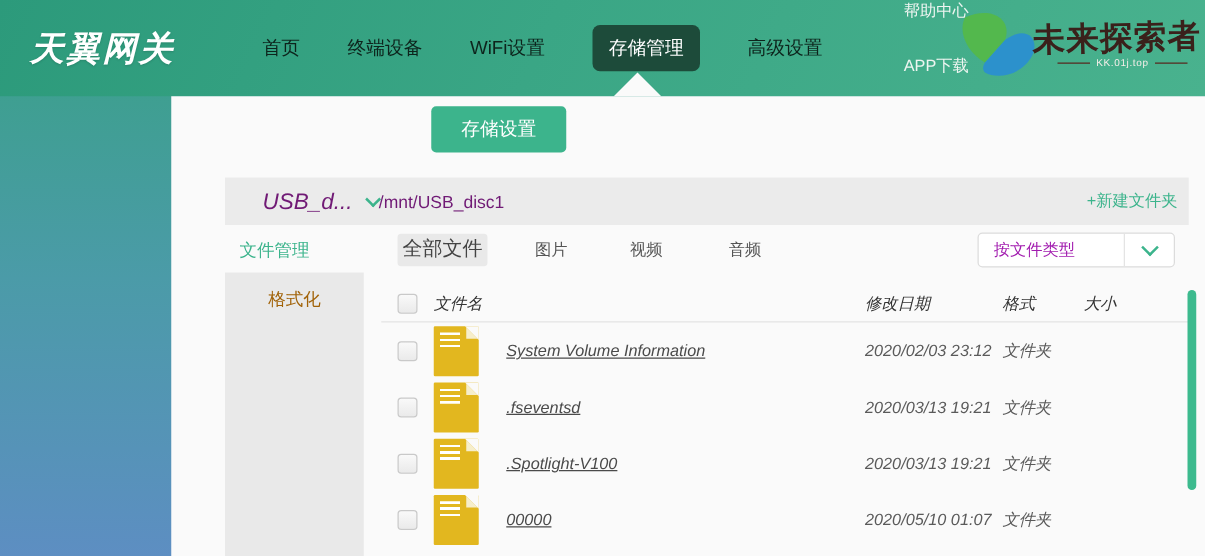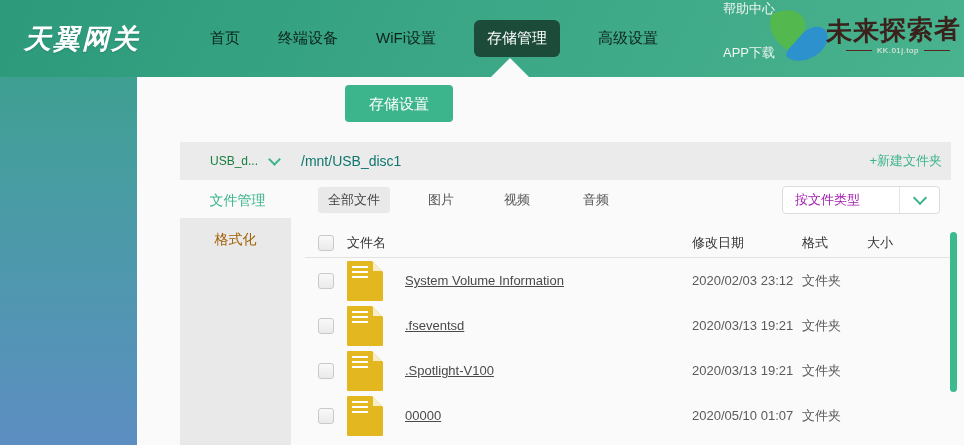--- a/index.html
+++ b/index.html
@@ -55,57 +55,57 @@
   }
   .tab-active {
     position:absolute; left:208px; top:8px; width:108px; height:37px; line-height:37px;
     text-align:center; font-size:15px; color:#fff;
     background:var(--color-accent,#3cb48c); border-radius:4px; cursor:pointer;
   }
   .usb-bar {
     position:absolute; left:43px; top:65px; width:771px; height:38px;
     background:#ebebeb; display:flex; align-items:center; padding:0 9px 0 30px;
   }
-  .usb-device { font-size:12px; color:#15803d; cursor:pointer; }
+  .usb-device { font-size:18px; color:#701a75; cursor:pointer;font-style:italic; }
   .chev {
     display:inline-block; width:9px; height:9px;
     border-right:2px solid var(--color-accent,#3cb48c);
     border-bottom:2px solid var(--color-accent,#3cb48c);
     transform:rotate(45deg); margin:-4px 0 0 12px;
   }
-  .usb-path { font-size:14px; color:#0f766e; margin-left:22px; }
+  .usb-path { font-size:14px; color:#701a75; }
   .new-folder { margin-left:auto; font-size:13px; color:var(--color-accent,#3cb48c); cursor:pointer; }
   .sidebar-item-active {
-    position:absolute; left:45px; top:106px; width:111px; height:35px; line-height:35px;
+    position:absolute; left:27px; top:106px; width:111px; height:35px; line-height:35px;
     text-align:center; font-size:14px; color:var(--color-accent,#3cb48c); cursor:pointer;
   }
   .sidebar-gray { position:absolute; left:43px; top:141px; width:111px; height:227px; background:#e9e9e9; }
   .sidebar-item {
     height:42px; line-height:42px; text-align:center; font-size:14px; color:#a16207; cursor:pointer;
   }
   .filter-row { position:absolute; left:181px; top:110px; height:26px; display:flex; align-items:center; }
   .filter-pill {
     width:72px; height:26px; line-height:26px; text-align:center;
-    background:#e9e9e9; border-radius:3px; font-size:13px; color:#444; cursor:pointer;
+    background:#e9e9e9; border-radius:3px; font-size:16px; color:#444; cursor:pointer;
   }
   .filter-item { font-size:13px; color:#555; cursor:pointer; }
   .fi-1 { margin-left:38px; } .fi-2 { margin-left:50px; } .fi-3 { margin-left:53px; }
   .type-select {
     position:absolute; left:645px; top:109px; width:158px; height:28px;
     background:#fff; border:1px solid #dcdcdc; border-radius:4px;
     display:flex; align-items:center; cursor:pointer;
   }
   .type-label { flex:1; padding-left:12px; font-size:13px; color:#a21caf; }
   .type-chevbox { width:40px; height:100%; border-left:1px solid #e4e4e4; display:flex; align-items:center; justify-content:center; }
   .type-chevbox .chev { width:10px; height:10px; margin:-4px 0 0 0; }
   
   .table { position:absolute; left:168px; top:151px; width:646px; }
   .thead, .trow {
     display:grid; grid-template-columns:29px 58px 287px 110px 65px 1fr;
-    align-items:center; padding-left:13px;
+    align-items:center; padding-left:13px;font-style:italic;
   }
   .thead { height:30px; border-bottom:1px solid #e3e3e3; font-size:13px; color:#333; }
   .th-name { grid-column:2 / 4; }
   .trow { height:45px; }
   .checkbox {
     width:16px; height:16px; border:1px solid #c9c9c9; border-radius:3px;
     background:linear-gradient(#f9f9f9,#eaeaea); cursor:pointer;
   }
   .file-icon { width:36px; height:40px; position:relative; background:var(--color-file_icon,#e2b71f); border-radius:1px; }
   .file-icon .fold {

